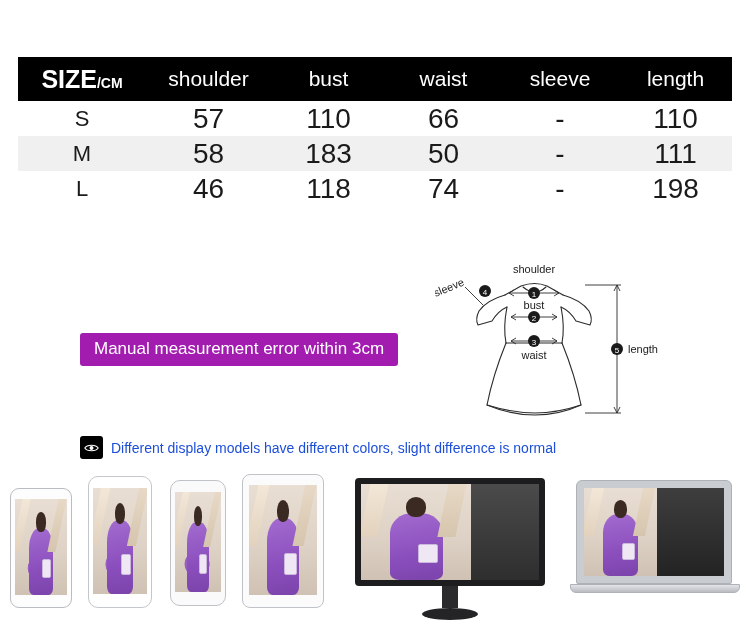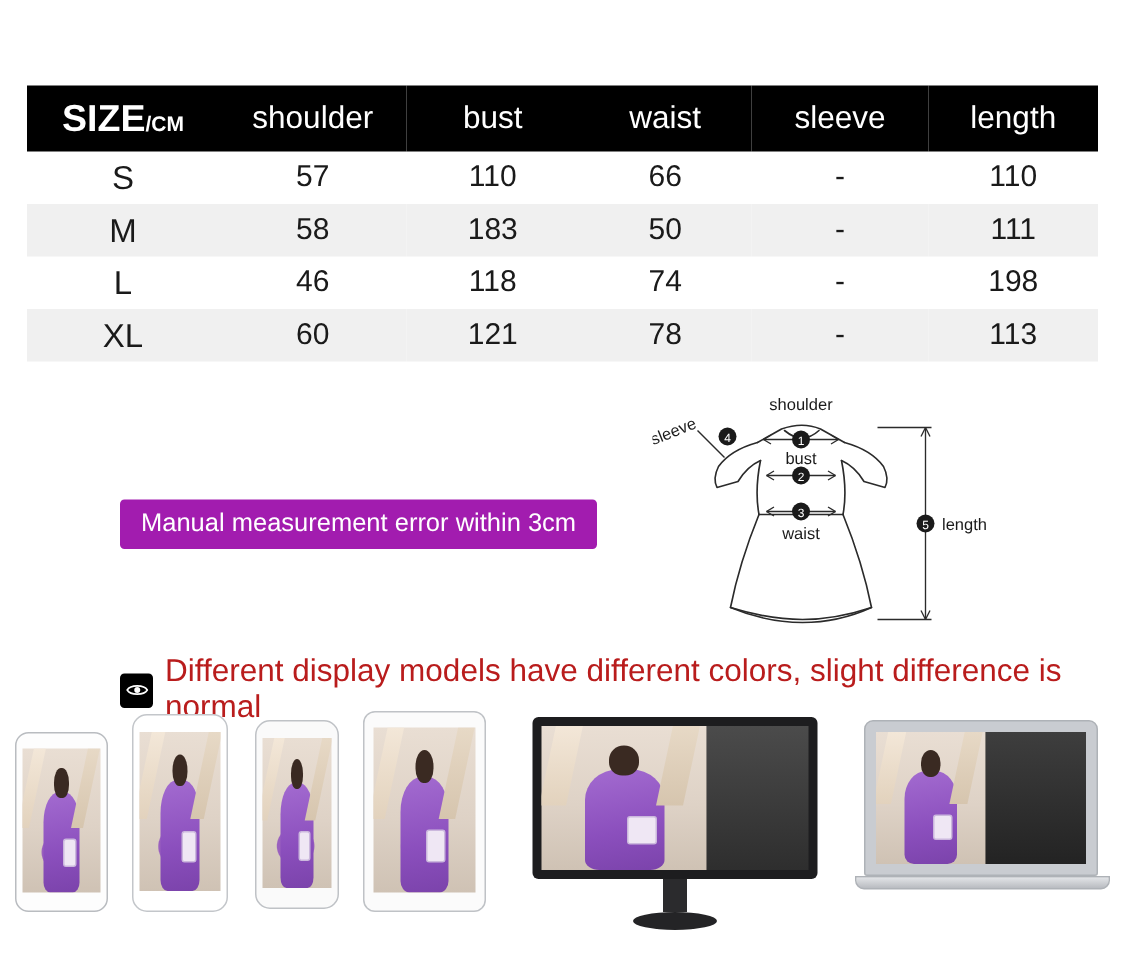--- a/index.html
+++ b/index.html
@@ -46,21 +46,21 @@
     color: #ffffff;
   }
   .hdr-size {
     font-size: 25px;
     font-weight: bold;
     letter-spacing: 0px;
   }
   .hdr-cm { font-size: 14px; font-weight: bold; vertical-align: baseline; }
   .size-table tbody tr { height: 35px; }
   .size-table tbody tr.alt { background: #f0f0f0; }
-  .size-table tbody td { font-size: 20px; color: #1a1a1a; }
+  .size-table tbody td { font-size: 28px; color: #1a1a1a; }
   .size-table tbody td.first { font-size: 22px; }
 
   
   .c0 { width: 128px; }
   .c1 { width: 125px; }
   .c2 { width: 115px; }
   .c3 { width: 115px; }
   .c4 { width: 118px; }
   .c5 { width: 113px; }
 
@@ -92,22 +92,22 @@
     align-items: center;
     gap: 8px;
   }
   .eye-box {
     width: 23px; height: 23px;
     background: #000;
     border-radius: 3px;
     display: flex; align-items: center; justify-content: center;
   }
   .eye-note-text {
-    font-size: 21px;
-    color: #b91c1c;
+    font-size: 14px;
+    color: #1d4ed8;
   }
 
   
   .devices {
     position: absolute;
     top: 470px; left: 0;
     width: 750px; height: 166px;
   }
   .device { position: absolute; }
 
@@ -276,28 +276,20 @@
         <td class="c5">111</td>
       </tr>
       <tr>
         <td class="c0 first">L</td>
         <td class="c1">46</td>
         <td class="c2">118</td>
         <td class="c3">74</td>
         <td class="c4">-</td>
         <td class="c5">198</td>
       </tr>
-      <tr class="alt">
-        <td class="c0 first">XL</td>
-        <td class="c1">60</td>
-        <td class="c2">121</td>
-        <td class="c3">78</td>
-        <td class="c4">-</td>
-        <td class="c5">113</td>
-      </tr>
     </tbody>
   </table>
 
   <div class="note-badge">Manual measurement error within 3cm</div>
 
   <div class="diagram">
     <svg width="275" height="170" viewBox="0 0 275 170" xmlns="http://www.w3.org/2000/svg">
       <g fill="none" stroke="#2b2b2b" stroke-width="1.1" stroke-linejoin="round" stroke-linecap="round">
 
         <path d="M70 40 L86 31 Q100 26 112 31 L128 40"></path>

